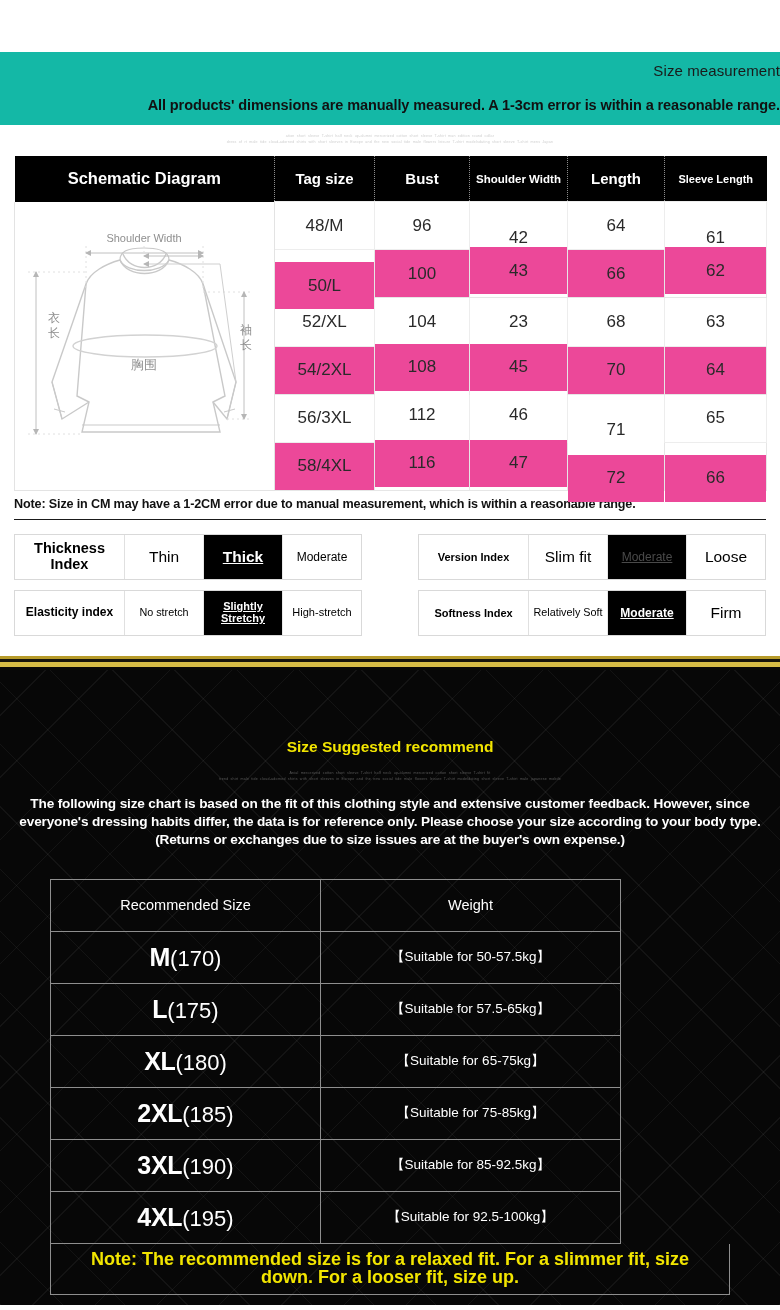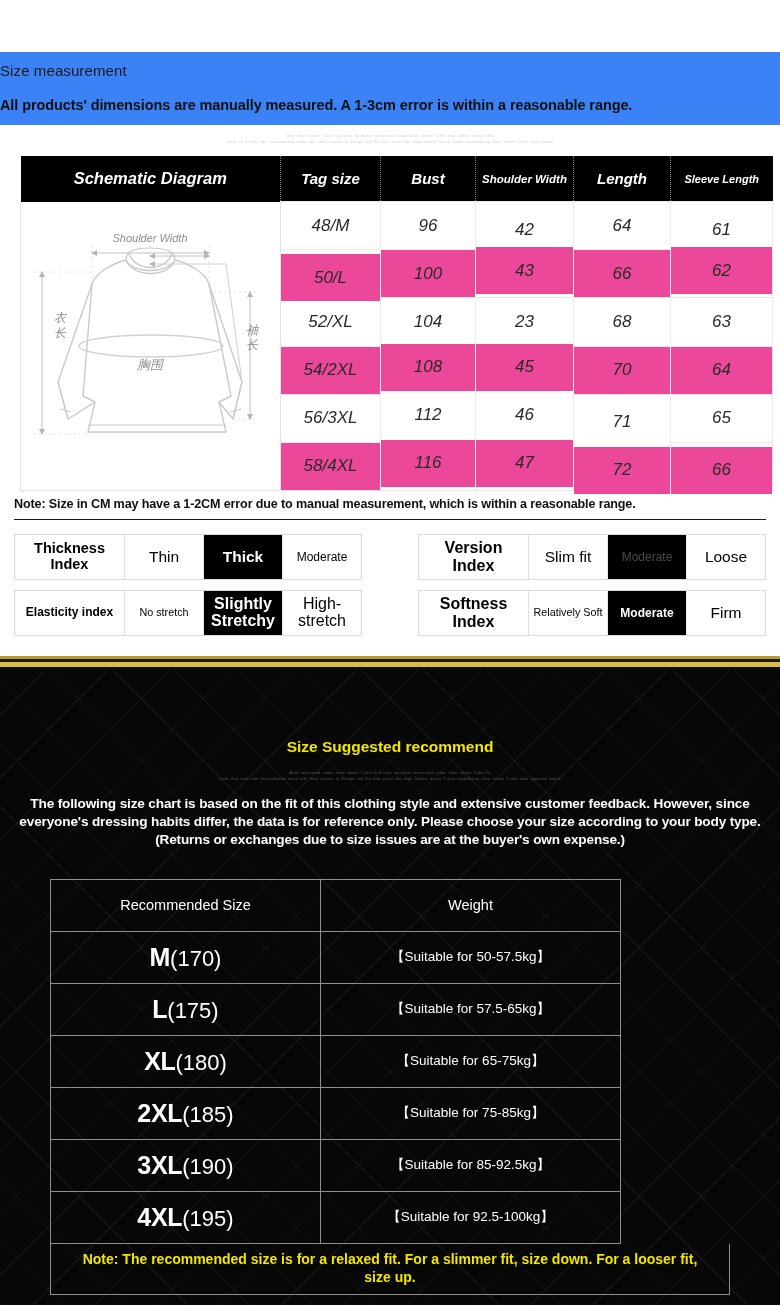--- a/index.html
+++ b/index.html
@@ -8,23 +8,23 @@
     background: #ffffff;
     font-family: "Liberation Sans", sans-serif;
     -webkit-font-smoothing: antialiased;
   }
   body { width: 780px; height: 1310px; overflow: hidden; position: relative; }
 
   
   .top-pad { height: 52px; background: #fff; }
 
   .banner-strip {
-    background: #3b82f6;
+    background: #14b8a6;
     padding: 10px 0 12px 0;
-    text-align: left;
+    text-align: right;
   }
   .title-measure {
     font-size: 15px;
     color: #1a1a1a;
     font-weight: 500;
     letter-spacing: .1px;
     padding-bottom: 18px;
   }
   .subtitle-measure {
     font-size: 14.5px;
@@ -38,21 +38,21 @@
     color: #cfcfcf;
     font-size: 3.6px;
     line-height: 6.4px;
     padding: 8px 120px 10px 120px;
     letter-spacing: .2px;
     word-spacing: 1px;
     user-select: none;
   }
 
   
-  .size-table-wrap { padding: 0 20px; font-style: italic; }
+  .size-table-wrap { padding: 0 14px; }
   table.size-table {
     width: 752px;
     border-collapse: collapse;
     table-layout: fixed;
   }
   table.size-table th {
     background: #000;
     color: #fff;
     font-weight: bold;
     height: 46px;
@@ -81,21 +81,21 @@
     color: #2a2a2a;
     height: 48px;
     border: 1px solid #ededed;
     background: #fff;
   }
   tr.alt td.data { background: #ec4899; border-color: #e6e6e6; }
   td.data.tag { font-size: 17px; }
 
   
   .n-up   { position: relative; top: -3px; }
-  .n-down { position: relative; top: 4px; }
+  .n-down { position: relative; top: 12px; }
 
   .note-cm {
     font-size: 12.6px;
     font-weight: bold;
     color: #111;
     padding: 6px 14px 0 14px;
     letter-spacing: -.15px;
   }
   .hr-line {
     margin: 8px 14px 0 14px;
@@ -128,26 +128,26 @@
   }
   .idx-opt {
     flex: 1;
     display: flex; align-items: center; justify-content: center;
     text-align: center;
     line-height: 1.05;
     border-right: 1px solid #e8e8e8;
     padding: 0 2px;
   }
   .idx-opt:last-child { border-right: none; }
-  .idx-opt.sel { background: #000; color: #fff; font-weight: bold; }
+  .idx-opt.sel { background: #000; color: #fff; font-weight: bold; text-decoration: underline; }
   .idx-opt.sel.dim { color: #4a4a4a; font-weight: normal; }
 
   .fs-16 { font-size: 15.5px; }
   .fs-15 { font-size: 14.5px; }
-  .fs-14 { font-size: 16px; text-align: center; }
+  .fs-14 { font-size: 11px; text-align: center; }
   .fs-12 { font-size: 12px; }
   .fs-11 { font-size: 10.8px; }
 
   
   .gold-band { margin-top: 10px; }
   .gold-band .g1 { height: 3px; background: #b79b2a; }
   .gold-band .g2 { height: 3px; background: #18150a; }
   .gold-band .g3 { height: 5px; background: #d8bd45; }
   .gold-band .g4 { height: 3px; background: #0b0a06; }
 
@@ -206,21 +206,21 @@
   .rec-size .big { font-size: 25px; font-weight: bold; letter-spacing: -.3px; }
   .rec-size .paren { font-size: 22px; font-weight: normal; }
   .rec-weight { font-size: 13.5px; }
 
   .rec-note {
     width: 680px;
     margin: 0 50px;
     border: 1px solid #8e8e8e;
     border-top: none;
     color: #f2e500;
-    font-size: 14px;
+    font-size: 18px;
     font-weight: bold;
     text-align: center;
     line-height: 18px;
     padding: 6px 20px 8px 20px;
   }
 
   
   .shirt-svg { display: block; margin: 0 auto; }
 </style>
 </head>

